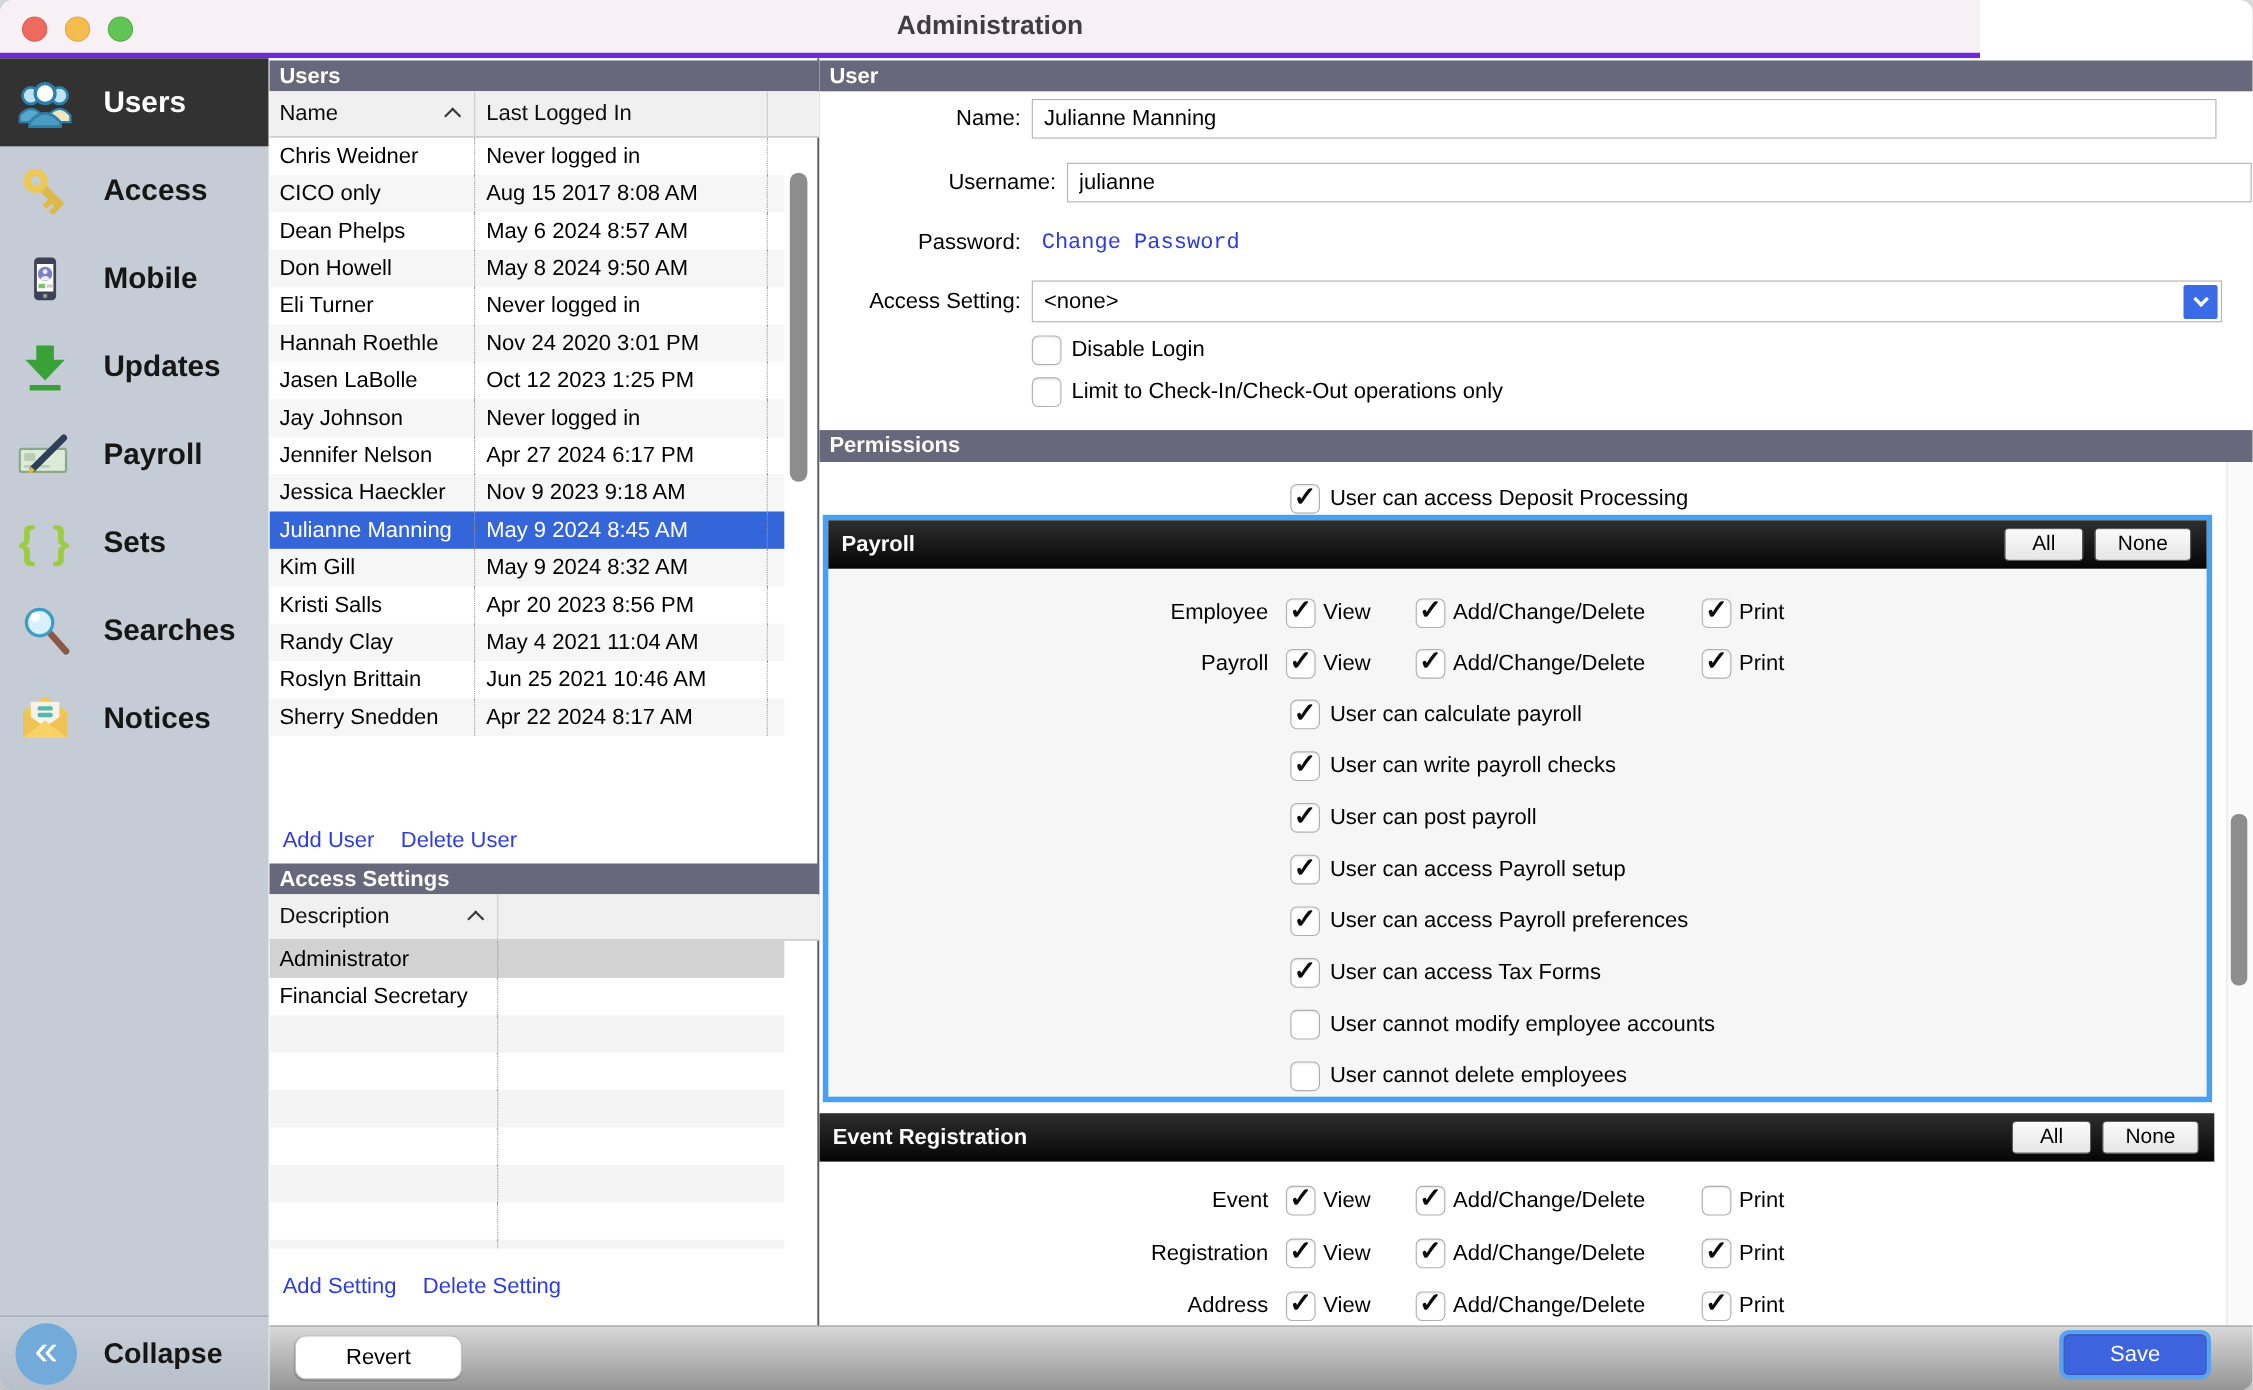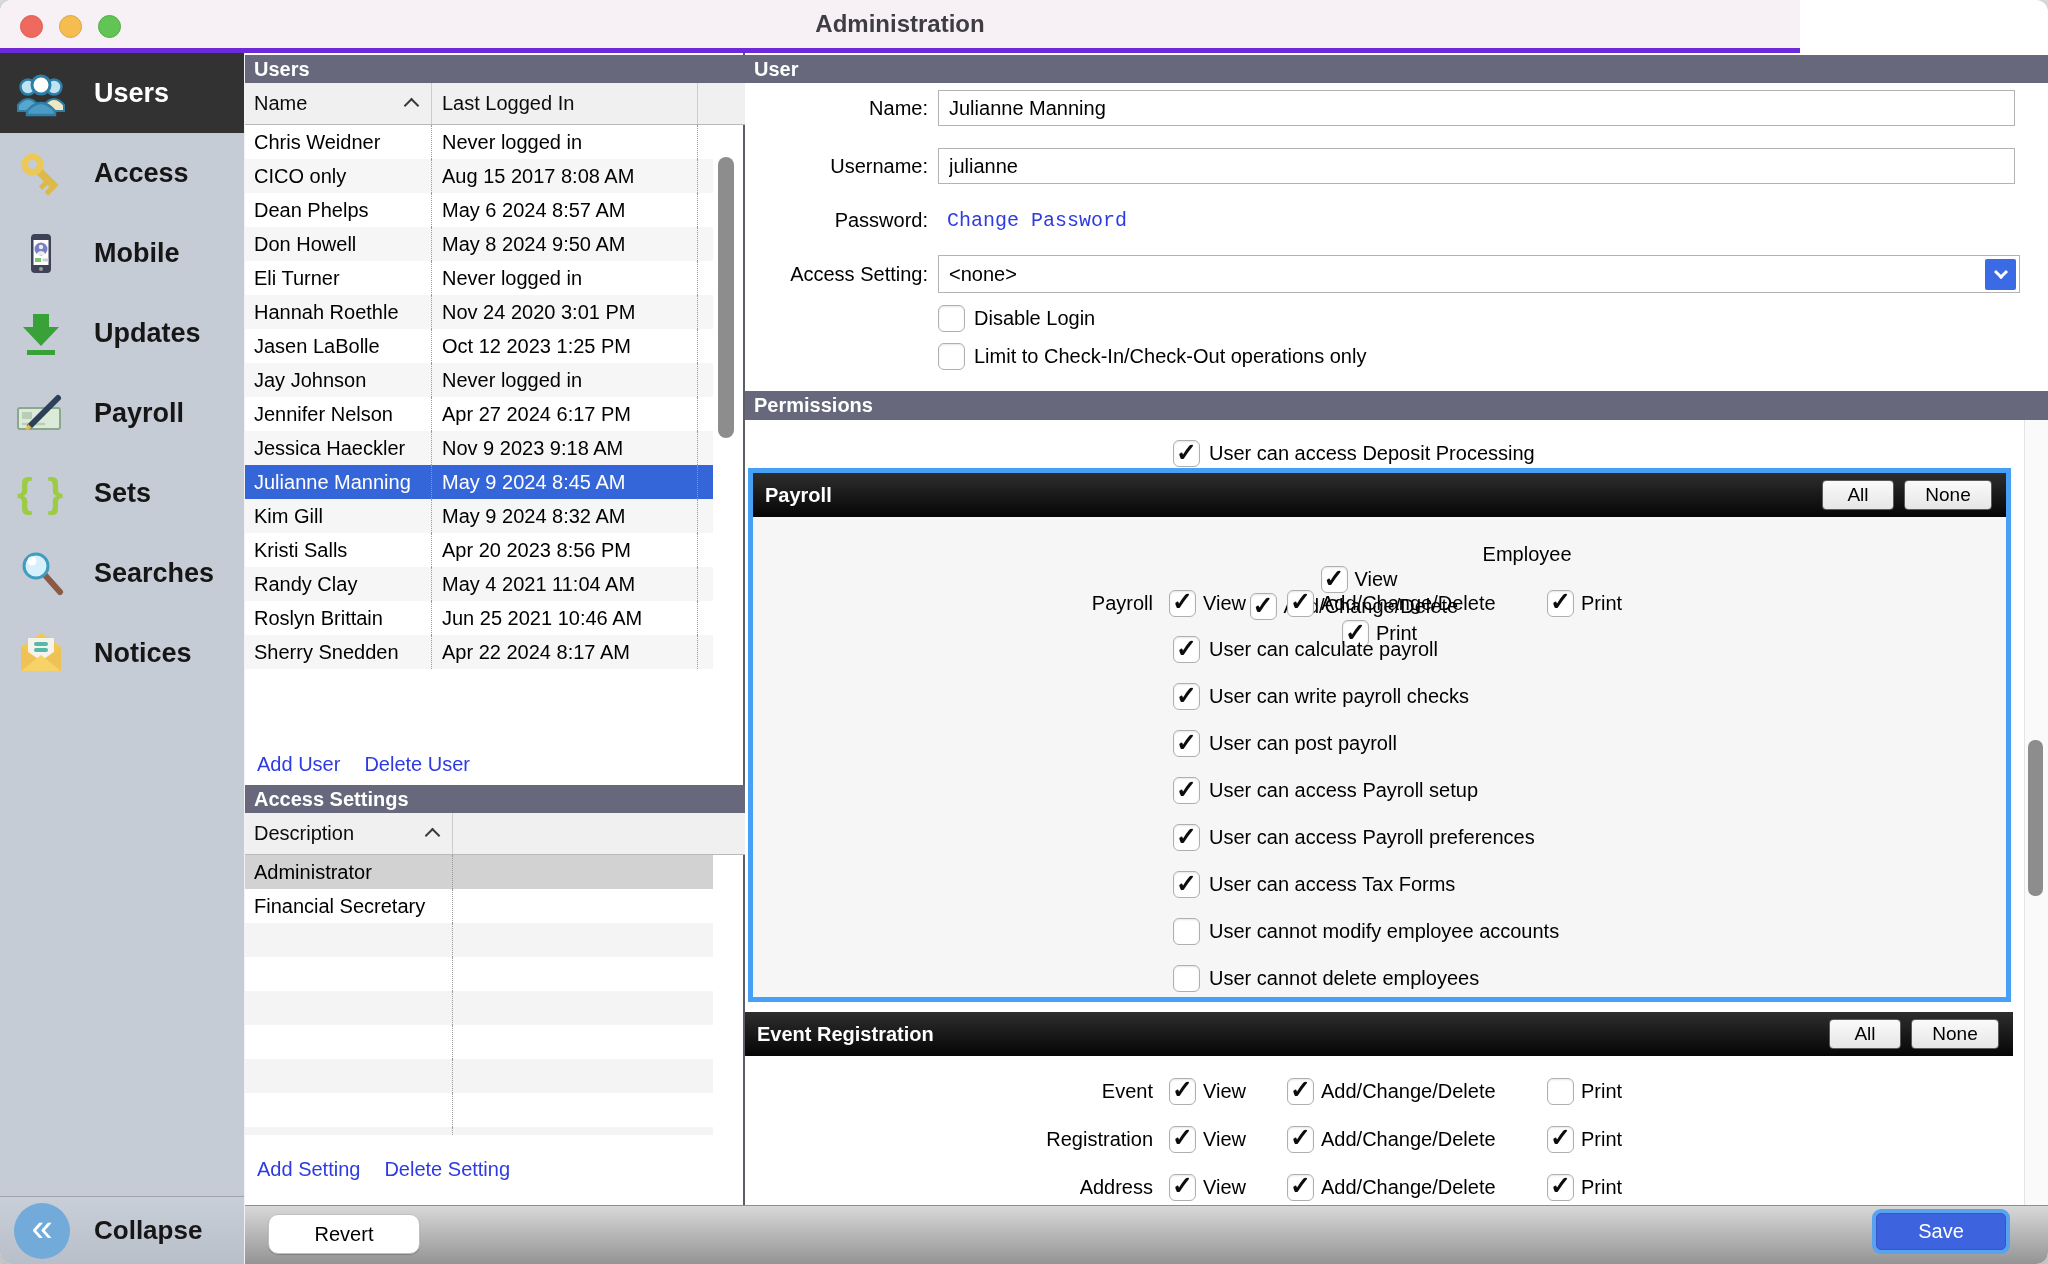--- a/index.html
+++ b/index.html
@@ -54,21 +54,21 @@
   .arow.sel{background:#d2d2d2;}
   .arow .c1{width:208px;padding-left:9px;border-right:1px dotted #9a9a9a;height:100%;display:flex;align-items:center;}
   .al-row{left:12px;top:1105px;}
   
   .rightcol{position:absolute;left:500px;top:0;width:1303px;height:1152px;background:#fff;}
   .ph-user{position:absolute;left:0;top:2px;width:1303px;height:28px;}
   .frow{position:absolute;display:flex;align-items:center;}
   .flabel{width:183px;text-align:right;font-size:20px;color:#000;flex:none;}
   .finput{margin-left:10px;width:1077px;height:36px;border:1px solid #b3b3b3;font-size:20px;padding:0 10px;font-family:"Liberation Sans",sans-serif;color:#000;background:#fff;}
   .row-name{left:0;top:37px;width:100%;height:36px;}
-  .row-username{left:0;top:92px;width:100%;height:42px;}
+  .row-username{left:0;top:92px;width:100%;height:42px;padding-left:32px;}
   .row-password{left:0;top:152px;width:100%;height:30px;}
   .link{color:#2d3be0;font-size:20px;cursor:pointer;}
   .row-access{left:0;top:202px;width:100%;height:38px;}
   .dropdown{margin-left:10px;width:1082px;height:38px;border:1px solid #b3b3b3;background:#fff;position:relative;display:flex;align-items:center;font-size:20px;color:#000;padding-left:10px;}
   .dd-btn{position:absolute;right:3px;top:3px;width:31px;height:31px;background:#3b6be4;border-radius:2px;display:flex;align-items:center;justify-content:center;}
   .chev-down{width:10px;height:10px;border-right:3px solid #fff;border-bottom:3px solid #fff;transform:rotate(45deg);margin-top:-5px;}
   .cbrow{position:absolute;display:flex;align-items:center;height:27px;}
   .row-disable{left:193px;top:252px;}
   .row-limit{left:193px;top:290px;}
   .cb{width:27px;height:27px;background:#fff;border:1.5px solid #afafaf;border-radius:6px;display:inline-flex;align-items:center;justify-content:center;box-shadow:inset 0 1px 2px rgba(0,0,0,.1);flex:none;cursor:pointer;}
@@ -381,21 +381,21 @@
         <span class="cb checked"></span>
         <span class="cblabel">User can access Deposit Processing</span>
       </div>
 
       <div class="section payroll-box">
         <div class="sec-header">
           <span class="sec-title">Payroll</span>
           <span class="sec-btn btn-all">All</span>
           <span class="sec-btn btn-none">None</span>
         </div>
-        <div class="perm-row" style="top:70px;flex-direction:column;">
+        <div class="perm-row" style="top:70px;">
             <span class="perm-label">Employee</span>
             <span class="grp grp-view">
               <span class="cb checked"></span>
               <span class="cblabel">View</span>
             </span>
             <span class="grp grp-acd">
               <span class="cb checked"></span>
               <span class="cblabel">Add/Change/Delete</span>
             </span>
             <span class="grp grp-print">

